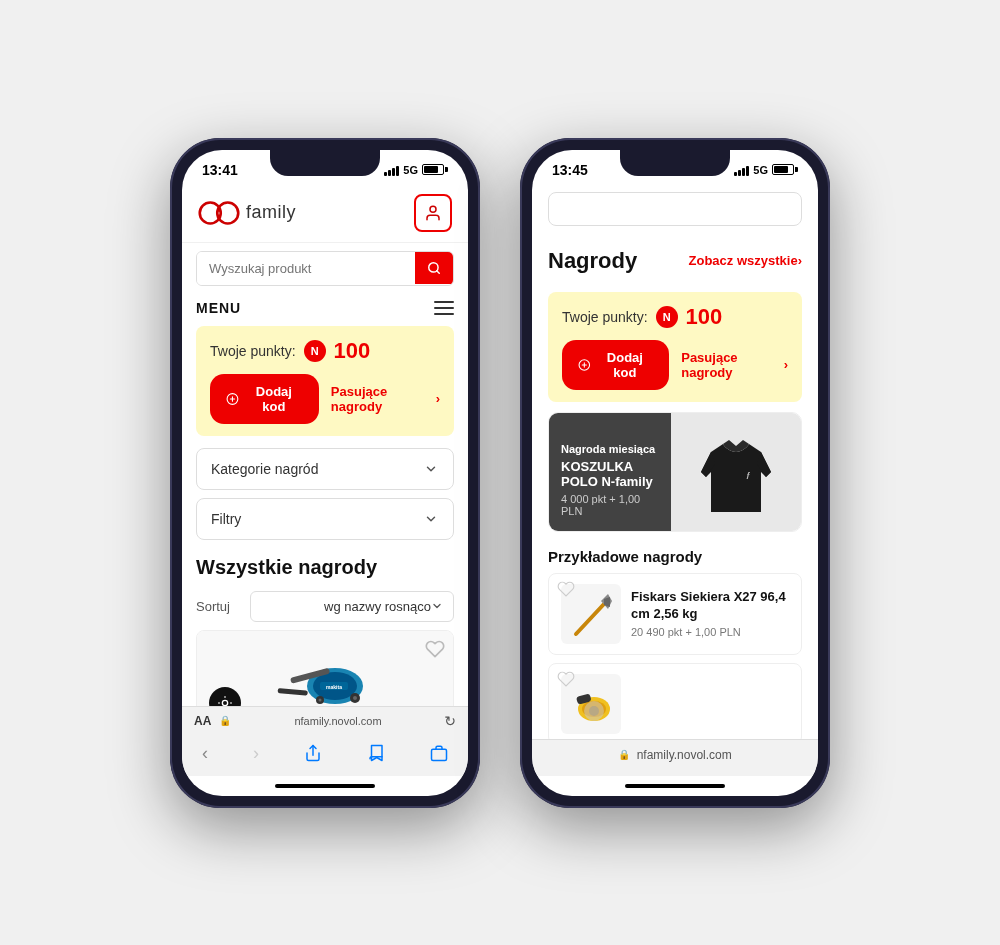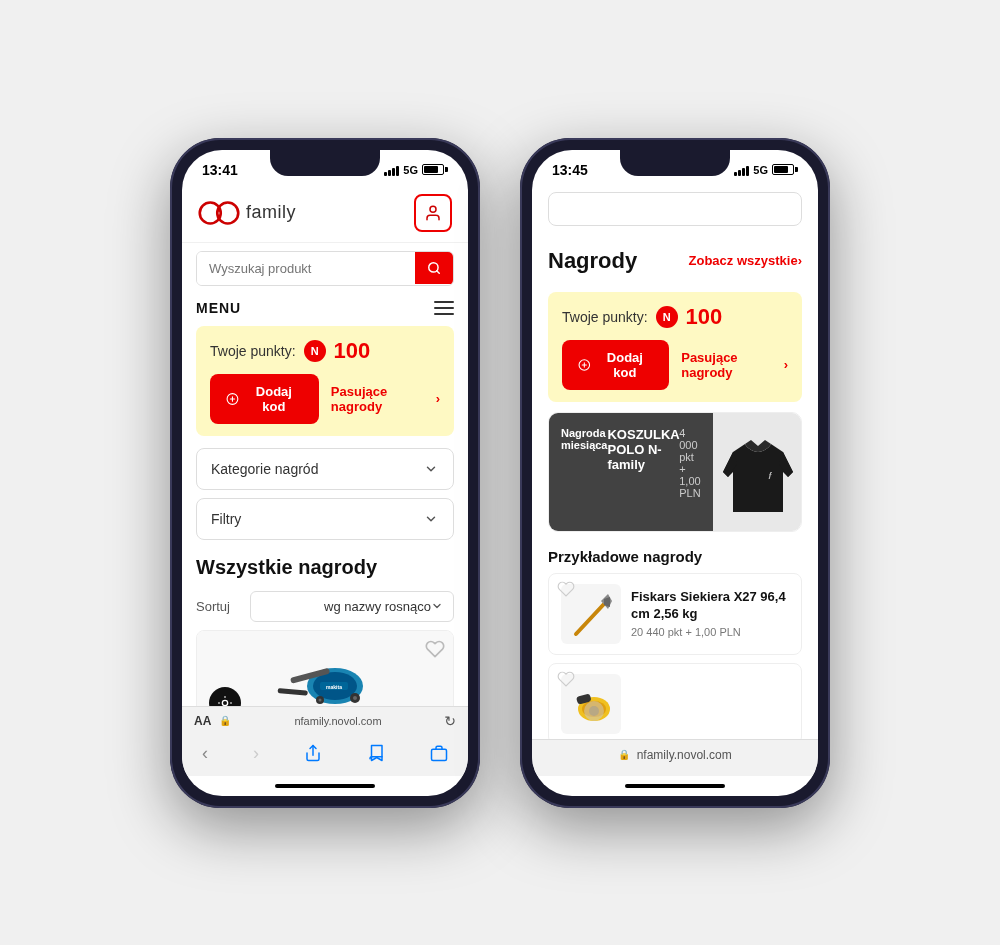--- a/index.html
+++ b/index.html
@@ -268,21 +268,21 @@
     .points-actions {
       display: flex;
       align-items: center;
       gap: 12px;
     }
 
     .add-code-btn {
       background: #e00;
       color: #fff;
       border: none;
-      border-radius: 8px;
+      border-radius: 14px;
       padding: 10px 16px;
       font-size: 13px;
       font-weight: 600;
       cursor: pointer;
       display: flex;
       align-items: center;
       gap: 6px;
     }
 
     .matching-link {
@@ -489,20 +489,21 @@
       display: flex;
       align-items: stretch;
       min-height: 120px;
     }
 
     .featured-award-info {
       background: rgba(40,40,40,0.88);
       padding: 14px 12px;
       flex: 1;
       display: flex;
+      flex-direction: column;
       justify-content: flex-end;
     }
 
     .award-badge {
       font-size: 11px;
       font-weight: 700;
       color: #fff;
       margin-bottom: 4px;
     }
 
@@ -896,21 +897,21 @@
 
               <line x1="10" y1="45" x2="38" y2="15" stroke="#c8860a" stroke-width="4" stroke-linecap="round"></line>
 
               <path d="M35 12 L42 5 L46 12 L42 20 Z" fill="#888"></path>
               <path d="M38 10 L44 8 L44 18 L38 16 Z" fill="#666"></path>
             </svg>
           </div>
         </div>
         <div class="product-info">
           <div class="product-name">Fiskars Siekiera X27 96,4 cm 2,56 kg</div>
-          <div class="product-pts">20 440 pkt + 1,00 PLN</div>
+          <div class="product-pts">20 490 pkt + 1,00 PLN</div>
         </div>
       </div>
 
       <div class="product-list-item">
         <div style="position:relative;">
           <svg width="18" height="18" viewBox="0 0 24 24" fill="none" stroke="#ccc" stroke-width="1.5" style="position:absolute;top:-4px;left:-4px;z-index:1;">
             <path d="M20.84 4.61a5.5 5.5 0 0 0-7.78 0L12 5.67l-1.06-1.06a5.5 5.5 0 0 0-7.78 7.78l1.06 1.06L12 21.23l7.78-7.78 1.06-1.06a5.5 5.5 0 0 0 0-7.78z"></path>
           </svg>
           <div class="product-thumb">
 

